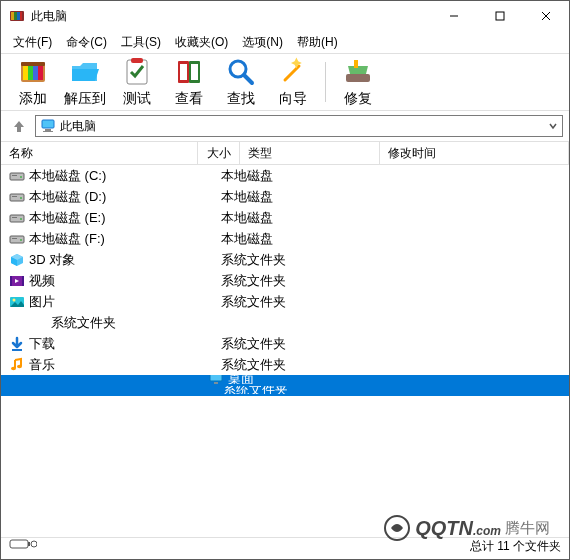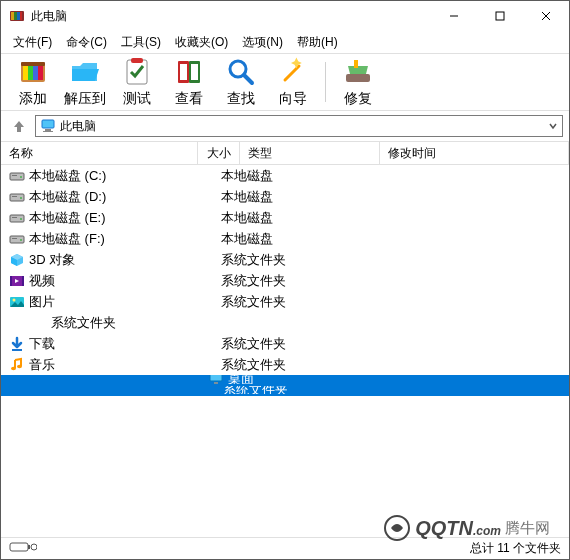--- a/index.html
+++ b/index.html
@@ -31,21 +31,21 @@
 .hcol.date { flex: 1; }
 .file-list { flex: 1; overflow: auto; background: #fff; }
 .file-row { display: flex; height: 21px; align-items: center; cursor: default; }
 .file-row.selected { background: #0078d7; color: #ffffff; flex-direction: column; }
 .fcol { padding: 1px 8px; font-size: 13px; white-space: nowrap; overflow: hidden; display: flex; align-items: center; gap: 4px; }
 .fcol.name { width: 170px; }
 .fcol.size { width: 42px; justify-content: flex-end; }
 .fcol.type { width: 140px; }
 .fcol.date { flex: 1; }
 .item-icon { width: 16px; height: 16px; flex-shrink: 0; display: inline-flex; align-items: center; justify-content: center; }
-.statusbar { height: 22px; border-top: 1px solid #e0e0e0; display: flex; align-items: center; justify-content: space-between; padding: 9px 8px; font-size: 12px; }
+.statusbar { height: 22px; border-top: 1px solid #e0e0e0; display: flex; align-items: flex-start; justify-content: space-between; padding: 0 8px; font-size: 12px; }
 .watermark { position: absolute; right: 20px; bottom: 18px; font-family: Arial, sans-serif; font-style: italic; font-weight: bold; opacity: 0.9; pointer-events: none; color: #333; font-size: 20px; display: flex; align-items: center; gap: 4px; }
 .watermark .sub { font-size: 15px; font-style: normal; font-weight: normal; color: #666; }
 .monitor-icon { display: inline-flex; }
 </style>
 </head>
 <body>
 
 <div class="window">
 
   <div class="titlebar">

